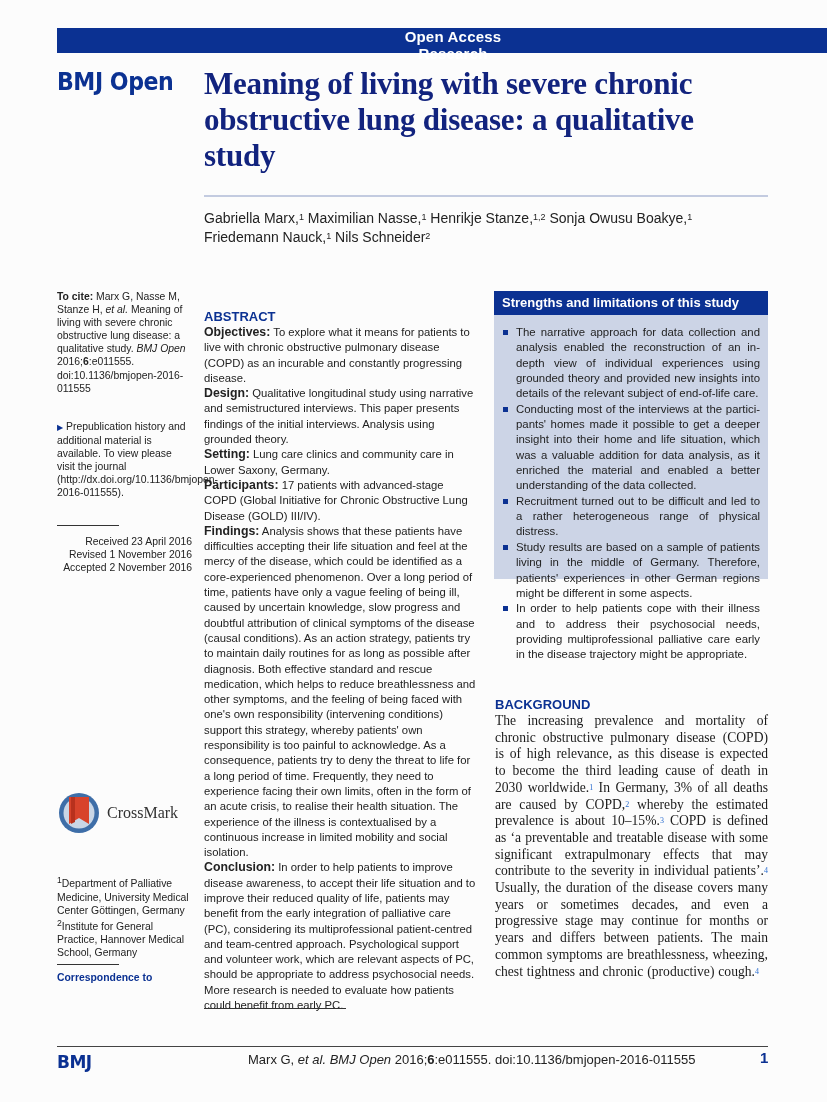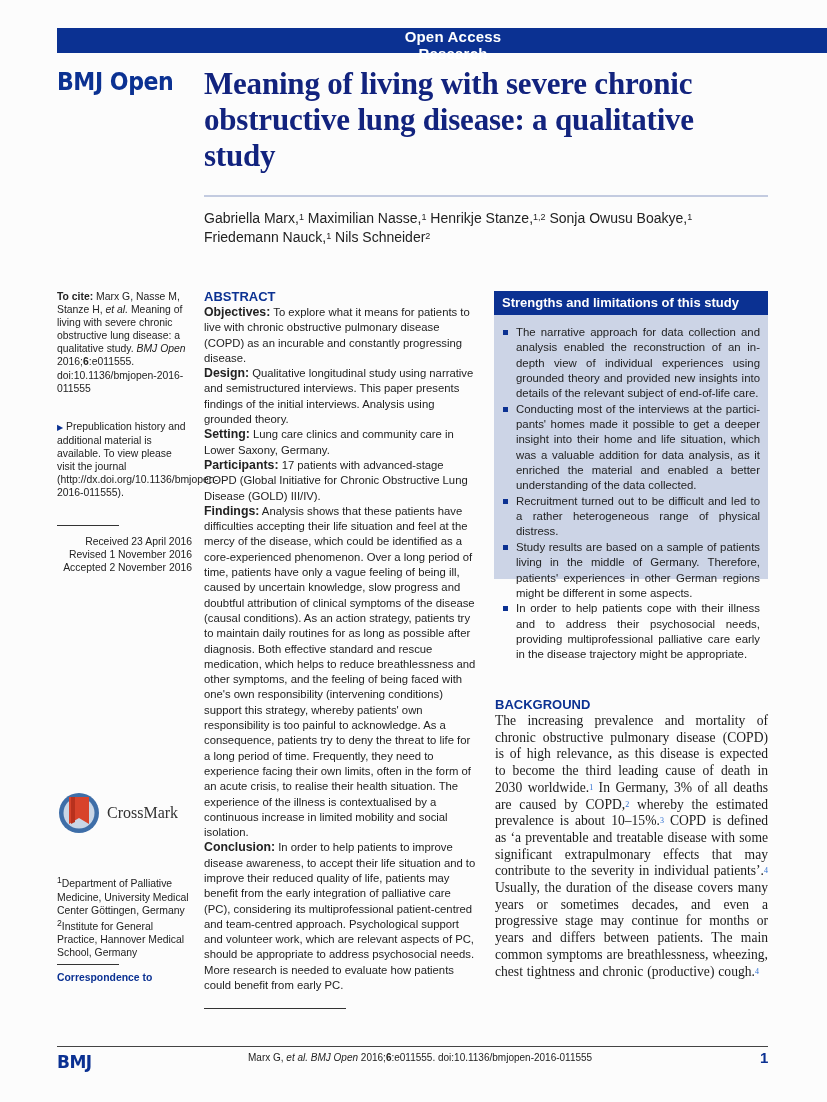--- a/index.html
+++ b/index.html
@@ -29,41 +29,41 @@
   .side { position: absolute; left: 57px; width: 135px; font-size: 10.4px; line-height: 13.1px; color: #222; }
   .side b { font-weight: bold; }
   .side .tri { color: #0b3192; font-size: 8px; }
   .side-rule { position: absolute; left: 57px; width: 62px; height: 1px; background: #333; }
   .corr-head { color: #0b3192; font-weight: bold; }
 
   .crossmark { position: absolute; left: 57px; top: 791px; display: flex; align-items: center; }
   .crossmark .cm-text { font-family: "Liberation Serif", serif; font-size: 16px; color: #333; margin-left: 6px; }
 
   .abstract { position: absolute; left: 204px; top: 289px; width: 272px; font-size: 11.3px; line-height: 15.3px; color: #222; }
-  .abstract h2 { font-size: 13px; color: #0b3192; font-weight: bold; line-height: 16px; }
+  .abstract h2 { font-size: 13px; color: #0b3192; font-weight: bold; line-height: 16px; margin-top: 20px; }
   .abstract .lbl { font-weight: bold; font-size: 12.3px; }
   .abstract p { margin: 0; }
   .abs-rule { position: absolute; left: 204px; top: 1008px; width: 142px; height: 1px; background: #333; }
 
   .sl-box { position: absolute; left: 494px; top: 291px; width: 274px; height: 288px; background: #ccd4e6; }
   .sl-head { background: #0b3192; color: #fff; font-weight: bold; font-size: 13px; height: 24px; line-height: 24px; padding-left: 8px; margin: 0; }
   .sl-list { list-style: none; padding: 10px 8px 0 8px; font-size: 11.4px; line-height: 15.35px; color: #222; }
   .sl-list li { position: relative; padding-left: 14px; text-align: justify; }
   .sl-list li::before { content: ""; position: absolute; left: 1px; top: 5px; width: 5px; height: 5px; background: #0b3192; }
 
   .bg-head { position: absolute; left: 495px; top: 697px; font-size: 13px; font-weight: bold; color: #0b3192; }
   .bg-body {
     position: absolute; left: 495px; top: 713px; width: 273px; font-family: "Liberation Serif", serif;
     font-size: 13.6px; line-height: 16.7px; color: #1a1a1a; text-align: justify; word-spacing: 0.5px;
   }
   .bg-body sup { color: #2d6fd0; font-size: 8px; vertical-align: top; }
 
   .footer-rule { position: absolute; left: 57px; top: 1046px; width: 711px; height: 1px; background: #444; }
   .footer-brand { position: absolute; left: 57px; top: 1052px; font-family: "DejaVu Sans", sans-serif; font-weight: bold; font-size: 17px; color: #0b3192; letter-spacing: -0.5px; }
-  .footer-cite { position: absolute; left: 248px; top: 1052px; font-size: 10px; color: #222; }
+  .footer-cite { position: absolute; left: 248px; top: 1052px; font-size: 13px; color: #222; }
   .footer-page { position: absolute; left: 760px; top: 1049px; font-size: 15px; font-weight: bold; color: #0b3192; }
 </style>
 </head>
 <body>
 
 <div class="topbar">
   <span>Open Access</span>
   <span>Research</span>
 </div>
 

